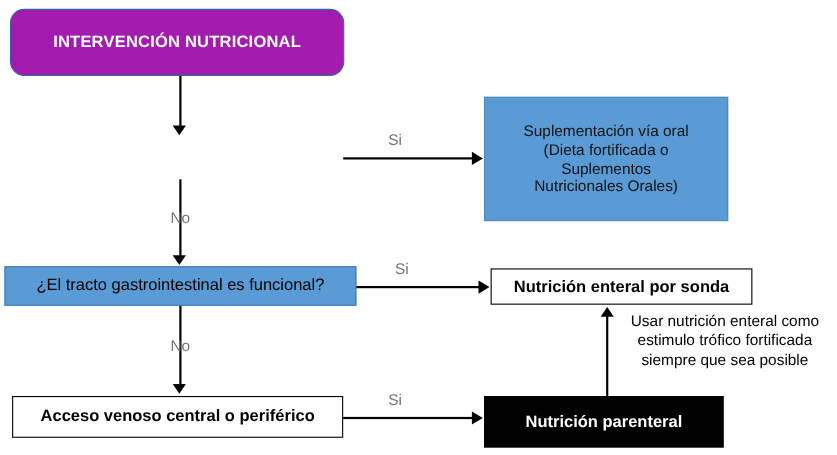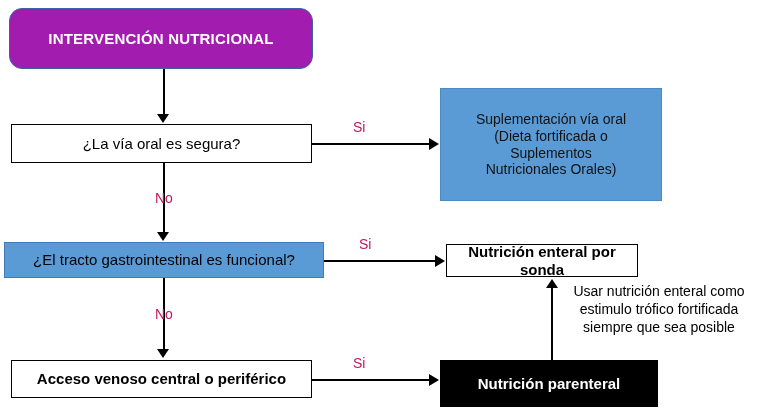--- a/index.html
+++ b/index.html
@@ -85,21 +85,21 @@
     background: #5b9bd5;
     border: 1px solid #4a8bc4;
     color: #111111;
     font-size: 14px;
     flex-direction: column;
   }
   .node-oral-supp .ln { display: block; }
   .node-tube-feed {
     left: 446px;
     top: 244px;
-    width: 192px;
+    width: 238px;
     height: 33px;
     background: #ffffff;
     border: 1px solid #000000;
     color: #000000;
     font-size: 15px;
     font-weight: bold;
   }
   .node-parenteral {
     left: 440px;
     top: 360px;
@@ -141,21 +141,21 @@
     width: 0; height: 0;
     border-left: 6px solid transparent;
     border-right: 6px solid transparent;
     border-bottom: 9px solid #000000;
   }
 
   
   .edge-label {
     position: absolute;
     font-size: 14px;
-    color: #be185d;
+    color: #737373;
     white-space: nowrap;
   }
 
   
   .note {
     position: absolute;
     left: 557px;
     top: 283px;
     width: 204px;
     font-size: 14px;
@@ -170,23 +170,20 @@
 
 <div id="flowchart">
 
   <div class="node node-header">
     <span>INTERVENCIÓN NUTRICIONAL</span>
   </div>
 
   <div class="vline" style="left:163px; top:69px; height:46px;"></div>
   <div class="arrow-down" style="left:157px; top:114px;"></div>
 
-  <div class="node node-oral-safe">
-    <span>¿La vía oral es segura?</span>
-  </div>
 
   <div class="hline" style="left:312px; top:143px; width:118px;"></div>
   <div class="arrow-right" style="left:429px; top:138px;"></div>
   <div class="edge-label" style="left:353px; top:119px;">Si</div>
 
   <div class="node node-oral-supp">
     <span class="ln">Suplementación vía oral</span>
     <span class="ln">(Dieta fortificada o</span>
     <span class="ln">Suplementos</span>
     <span class="ln">Nutricionales Orales)</span>

